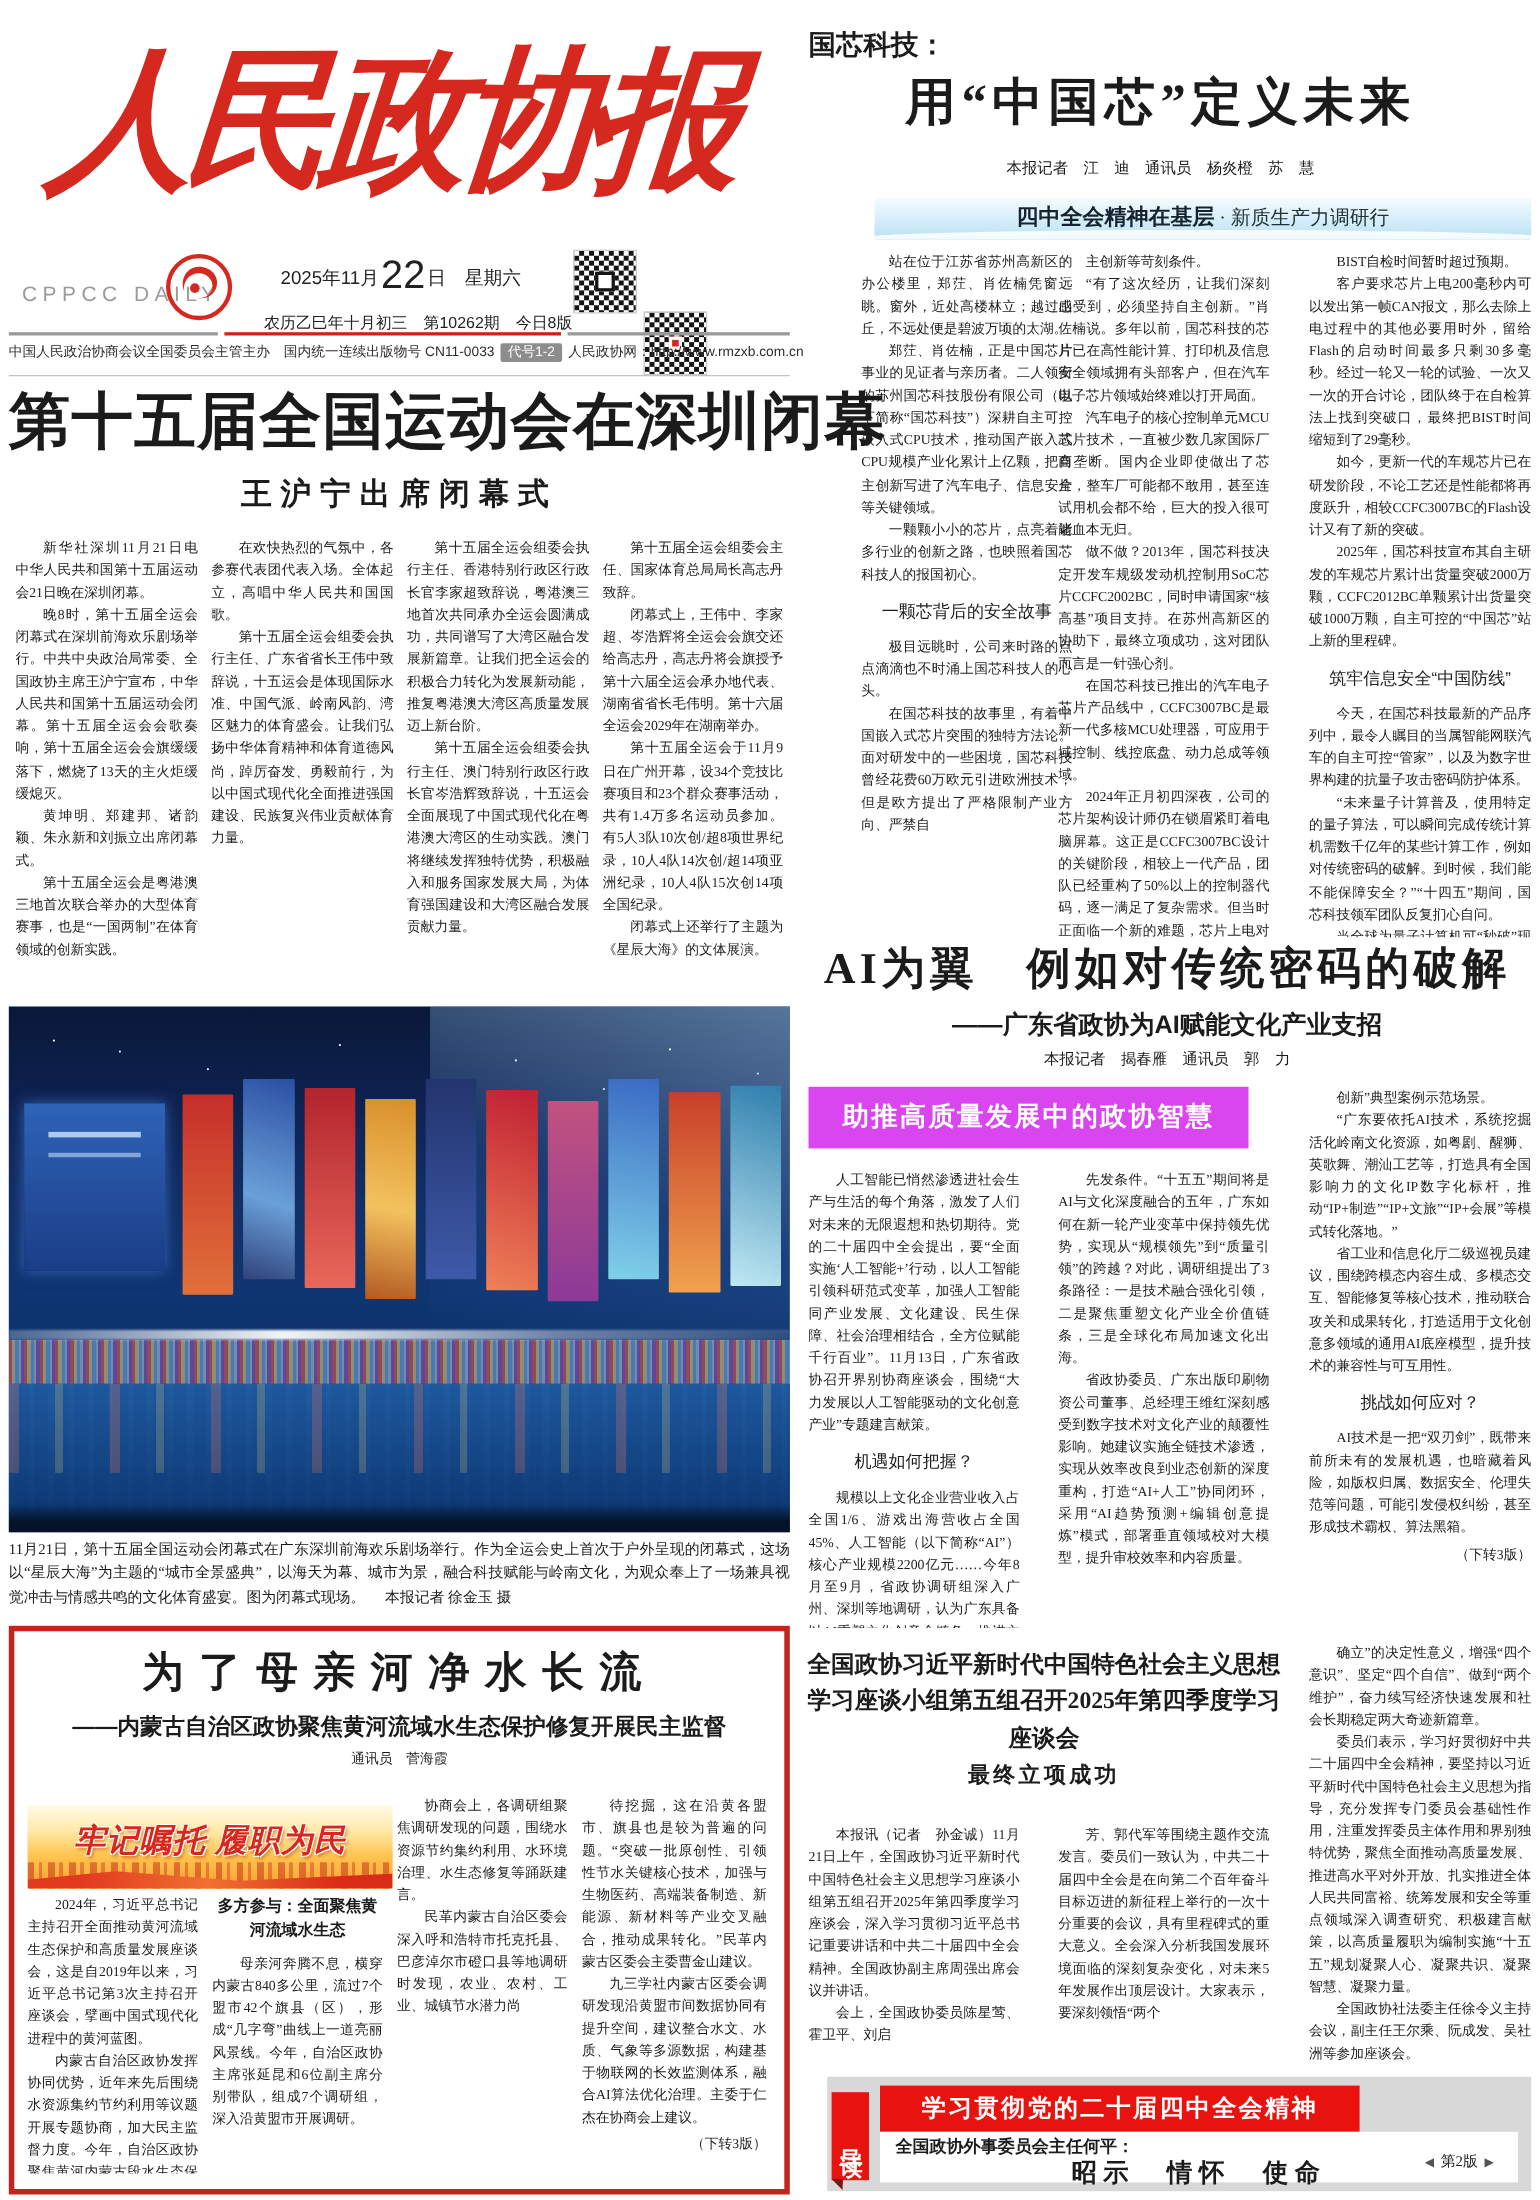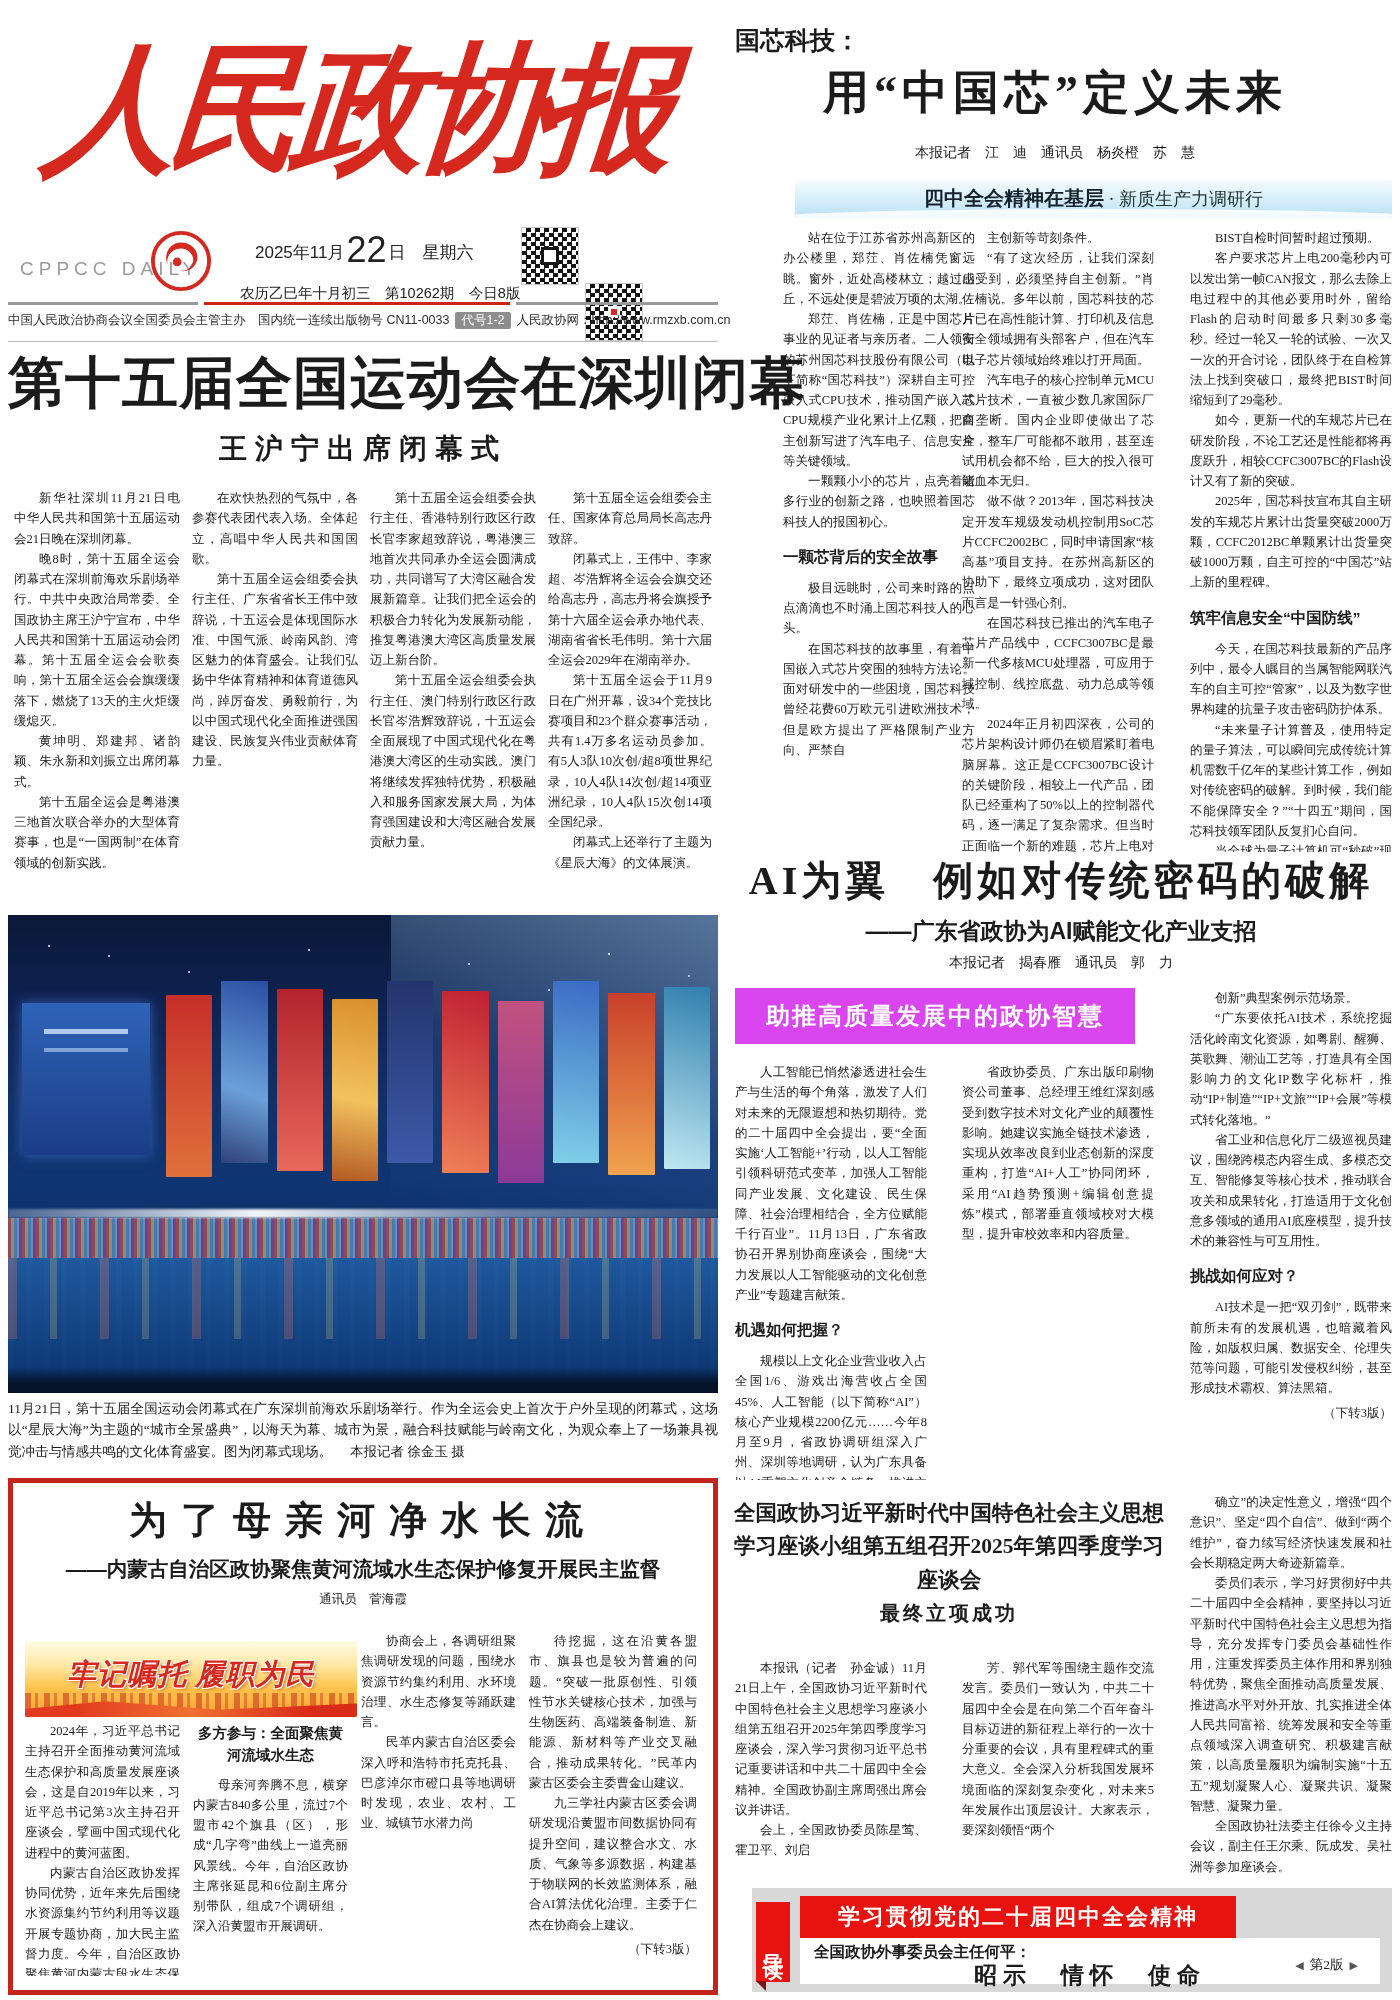--- a/index.html
+++ b/index.html
@@ -2,22 +2,22 @@
 <html><head>
 <meta charset="utf-8">
 <style>
   html,body{margin:0;padding:0;background:#e8e8e8;}
   #sheet{position:relative;width:1400px;height:2000px;background:#ffffff;margin:0 auto;
          font-family:"Liberation Serif","DejaVu Serif",serif;color:#1b1b1b;overflow:hidden;}
   .abs{position:absolute;}
   .sans{font-family:"Liberation Sans","DejaVu Sans",sans-serif;}
   .col{position:absolute;font-size:12.5px;line-height:1.62;text-align:justify;overflow:hidden;}
   .para{margin:0;text-indent:2em;}
-  .colsub{font-family:"Liberation Sans","DejaVu Sans",sans-serif;font-weight:bold;font-size:15.5px;
-          text-indent:0;margin:12px 0 9px;}
+  .colsub{font-family:"Liberation Sans","DejaVu Sans",sans-serif;font-weight:normal;font-size:15.5px;
+          text-align:center;text-indent:0;margin:12px 0 9px;}
   .turn{margin:4px 0 0;text-indent:0;text-align:right;}
 
   
   .masthead-title{left:46px;top:6px;width:664px;height:216px;font-size:132px;font-weight:bold;
     color:#d5281e;font-style:italic;letter-spacing:-8px;line-height:210px;white-space:nowrap;
     transform:skewX(-5deg) scaleY(1.06);transform-origin:left center;}
   .cppcc{left:20px;top:258px;font-size:19px;letter-spacing:5px;color:#9b9b9b;}
   .logo{left:150px;top:230px;width:62px;height:62px;}
   .dateline{left:255px;top:232px;font-size:17px;color:#222;white-space:nowrap;}
   .dateline .day{font-size:36px;line-height:1;vertical-align:-4px;padding:0 2px;}
@@ -293,20 +293,21 @@
   <div class="col" style="left:735px;top:1062px;width:192px;height:418px;">
     <div>
         <p class="para">人工智能已悄然渗透进社会生产与生活的每个角落，激发了人们对未来的无限遐想和热切期待。党的二十届四中全会提出，要“全面实施‘人工智能+’行动，以人工智能引领科研范式变革，加强人工智能同产业发展、文化建设、民生保障、社会治理相结合，全方位赋能千行百业”。11月13日，广东省政协召开界别协商座谈会，围绕“大力发展以人工智能驱动的文化创意产业”专题建言献策。</p>
       </div>
     <div class="colsub">机遇如何把握？</div>
     <div>
         <p class="para">规模以上文化企业营业收入占全国1/6、游戏出海营收占全国45%、人工智能（以下简称“AI”）核心产业规模2200亿元……今年8月至9月，省政协调研组深入广州、深圳等地调研，认为广东具备以AI重塑文化创意全链条、推进文化产业高质量发展的</p>
       </div>
   </div>
   <div class="col" style="left:962px;top:1062px;width:192px;height:418px;">
+      <p class="para">先发条件。“十五五”期间将是AI与文化深度融合的五年，广东如何在新一轮产业变革中保持领先优势，实现从“规模领先”到“质量引领”的跨越？对此，调研组提出了3条路径：一是技术融合强化引领，二是聚焦重塑文化产业全价值链条，三是全球化布局加速文化出海。</p>
       <p class="para">省政协委员、广东出版印刷物资公司董事、总经理王维红深刻感受到数字技术对文化产业的颠覆性影响。她建议实施全链技术渗透，实现从效率改良到业态创新的深度重构，打造“AI+人工”协同闭环，采用“AI趋势预测+编辑创意提炼”模式，部署垂直领域校对大模型，提升审校效率和内容质量。</p>
     </div>
   <div class="col" style="left:1190px;top:988px;width:202px;height:492px;">
     <div>
         <p class="para">创新”典型案例示范场景。</p>
         <p class="para">“广东要依托AI技术，系统挖掘活化岭南文化资源，如粤剧、醒狮、英歌舞、潮汕工艺等，打造具有全国影响力的文化IP数字化标杆，推动“IP+制造”“IP+文旅”“IP+会展”等模式转化落地。”</p>
         <p class="para">省工业和信息化厅二级巡视员建议，围绕跨模态内容生成、多模态交互、智能修复等核心技术，推动联合攻关和成果转化，打造适用于文化创意多领域的通用AI底座模型，提升技术的兼容性与可互用性。</p>
       </div>
     <div class="colsub">挑战如何应对？</div>
     <div>

